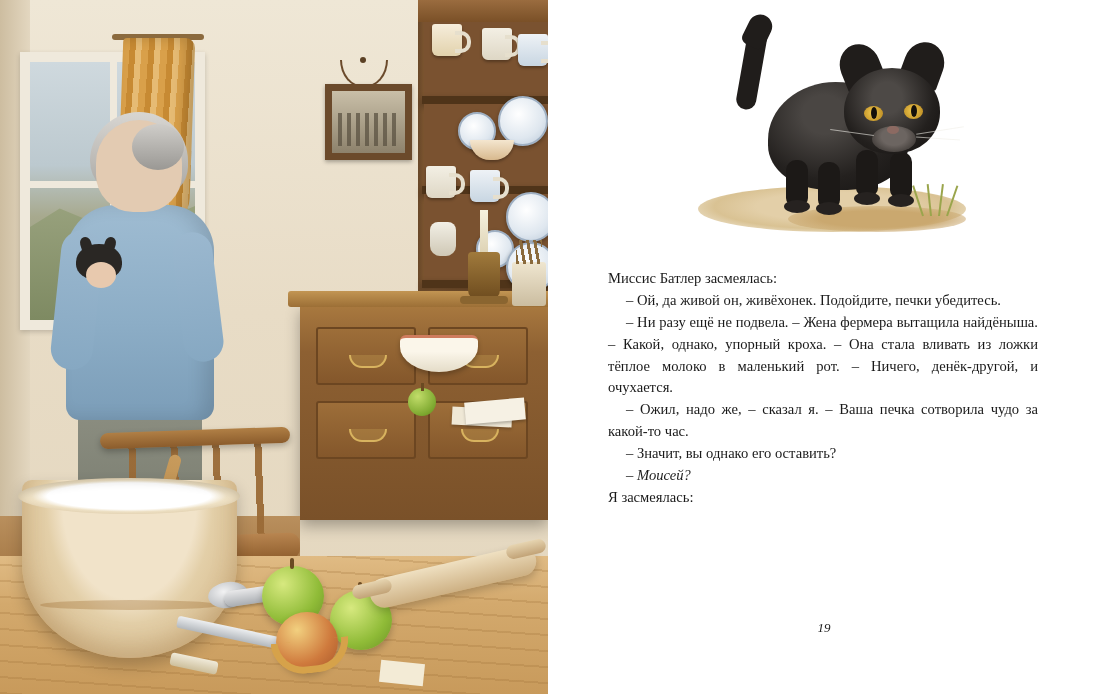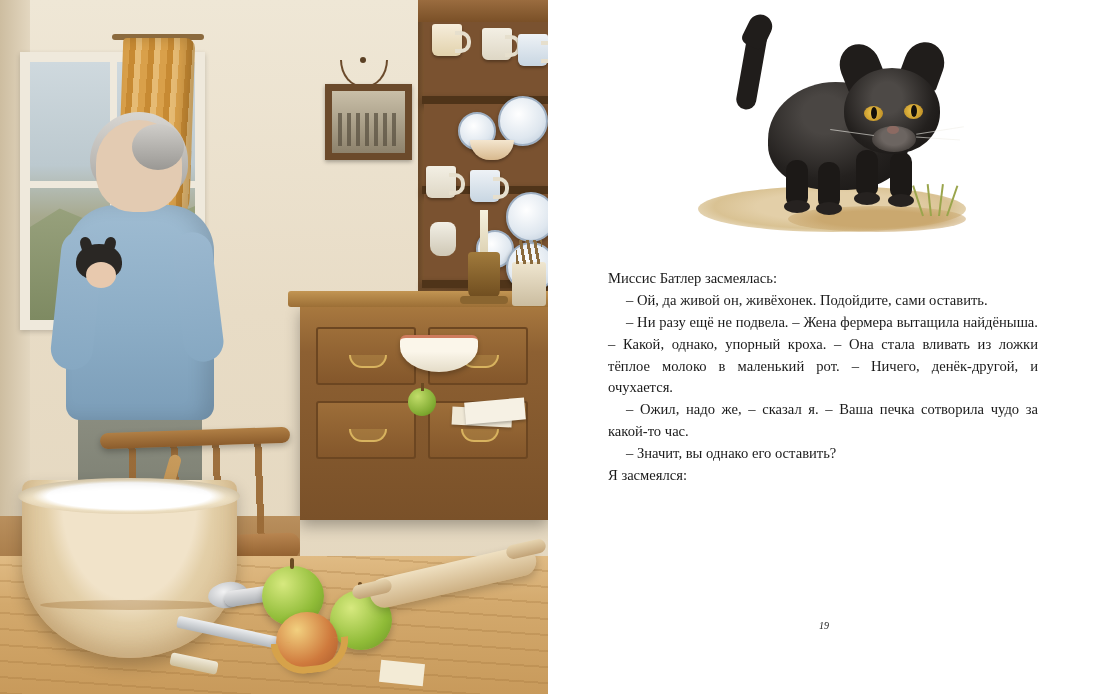--- a/index.html
+++ b/index.html
@@ -531,21 +531,21 @@
     text-indent: 0;
   }
   .text-col p.ind { text-indent: 18px; }
   .page-number {
     position:absolute;
     left: 0; right: 0;
     top: 620px;
     text-align: center;
     font-family: "Liberation Serif", serif;
     font-style: italic;
-    font-size: 10px;
+    font-size: 13px;
     color: #222;
   }
   .gutter-shadow {
     position:absolute; left:548px; top:0; width:10px; height:694px;
     background: linear-gradient(90deg, rgba(0,0,0,.22), rgba(0,0,0,0));
     pointer-events:none;
   }
 </style>
 </head>
 <body>
@@ -708,22 +708,23 @@
       <div class="grass">
         <i style="left:2px; transform:rotate(-18deg);"></i>
         <i style="left:10px; transform:rotate(-6deg);"></i>
         <i style="left:18px; transform:rotate(7deg);"></i>
         <i style="left:26px; transform:rotate(19deg);"></i>
       </div>
     </div>
 
     <div class="text-col">
       <p>Миссис Батлер засмеялась:</p>
-      <p class="ind">– Ой, да живой он, живёхонек. Подойдите, сами оставить.</p>
+      <p class="ind">– Ой, да живой он, живёхонек. Подойдите, печки убедитесь.</p>
       <p class="ind">– Ни разу ещё не подвела. – Жена фермера вытащила найдёныша. – Какой, однако, упорный кроха. – Она стала вливать из ложки тёплое молоко в маленький рот. – Ничего, денёк-другой, и очухается.</p>
       <p class="ind">– Ожил, надо же, – сказал я. – Ваша печка сотворила чудо за какой-то час.</p>
       <p class="ind">– Значит, вы однако его оставить?</p>
-      <p>Я засмеялся:</p>
+      <p class="ind" style="font-style:italic;">– Моисей?</p>
+      <p>Я засмеялась:</p>
     </div>
 
     <div class="page-number">19</div>
   </div>
 </div>
 
 </body></html>

